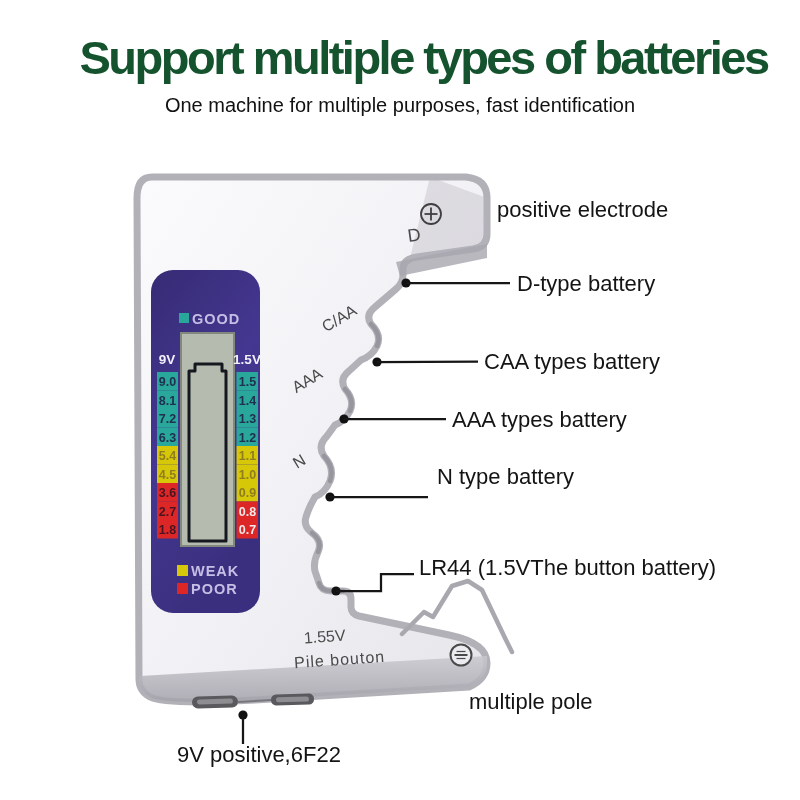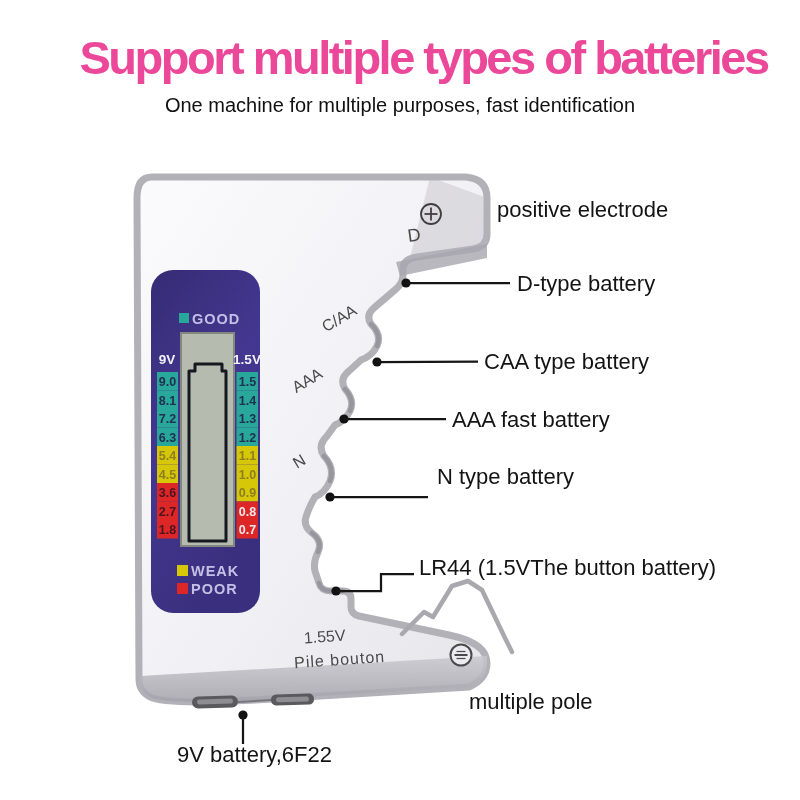--- a/index.html
+++ b/index.html
@@ -1,19 +1,19 @@
 <!DOCTYPE html>
 <html><head>
 <meta charset="utf-8">
 <style>
   html,body{margin:0;padding:0;background:#ffffff;}
   .page{position:relative;width:800px;height:800px;background:#ffffff;overflow:hidden;
         font-family:"Liberation Sans",sans-serif;color:#151515;}
   .title{position:absolute;left:0;right:0;top:30px;text-align:center;
-         font-size:47px;font-weight:800;letter-spacing:-2.5px;color:#ec4899;white-space:nowrap;margin-left:47px;}
+         font-size:47px;font-weight:800;letter-spacing:-2.5px;color:#14532d;white-space:nowrap;margin-left:47px;}
   .subtitle{position:absolute;left:0;right:0;top:94px;text-align:center;
             font-size:20px;font-weight:400;color:#111;white-space:nowrap;}
   .callout-label{position:absolute;font-size:22px;line-height:27px;white-space:nowrap;color:#141414;}
   .lbl-positive{left:497px;top:196px;}
   .lbl-dtype{left:517px;top:270px;}
   .lbl-caa{left:484px;top:348px;}
   .lbl-aaa{left:452px;top:406px;}
   .lbl-n{left:437px;top:463px;}
   .lbl-lr44{left:419px;top:554px;}
   .lbl-negative{left:469px;top:688px;}
@@ -192,20 +192,20 @@
       <circle class="callout-dot" cx="243" cy="715" r="4.6"></circle>
       <line class="callout-line" x1="243" y1="715" x2="243" y2="744"></line>
     </g>
   </svg>
 
   <div class="title">Support multiple types of batteries</div>
   <div class="subtitle">One machine for multiple purposes, fast identification</div>
 
   <div class="callout-label lbl-positive">positive electrode</div>
   <div class="callout-label lbl-dtype">D-type battery</div>
-  <div class="callout-label lbl-caa">CAA type battery</div>
-  <div class="callout-label lbl-aaa">AAA fast battery</div>
+  <div class="callout-label lbl-caa">CAA types battery</div>
+  <div class="callout-label lbl-aaa">AAA types battery</div>
   <div class="callout-label lbl-n">N type battery</div>
   <div class="callout-label lbl-lr44">LR44 (1.5VThe button battery)</div>
   <div class="callout-label lbl-negative">multiple pole</div>
-  <div class="callout-label lbl-9v">9V battery,6F22</div>
+  <div class="callout-label lbl-9v">9V positive,6F22</div>
 
 </div>
 
 </body></html>

